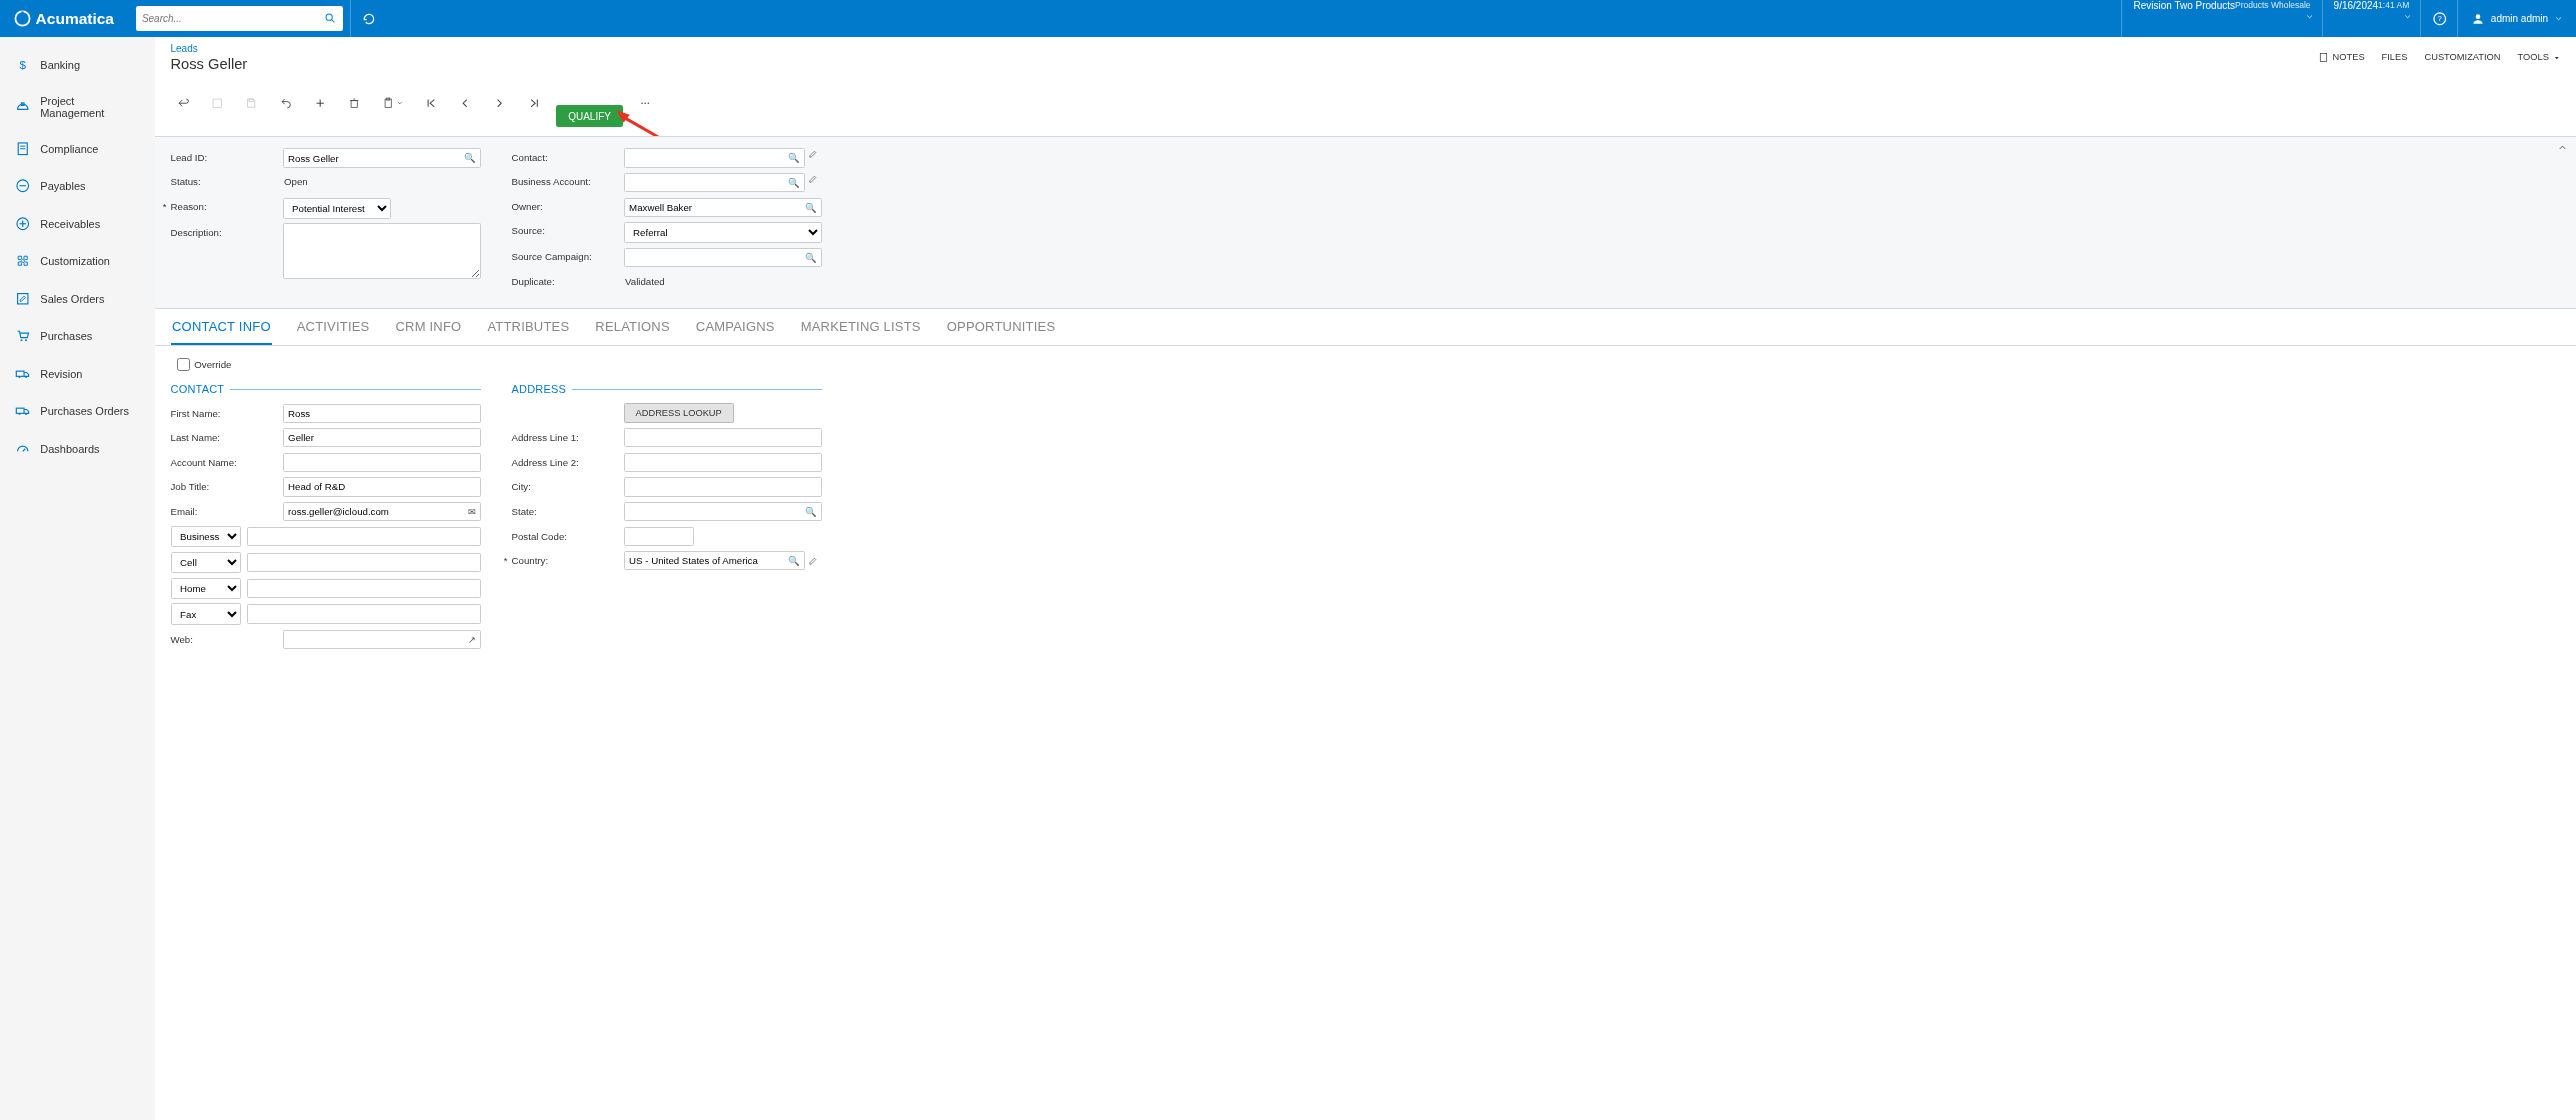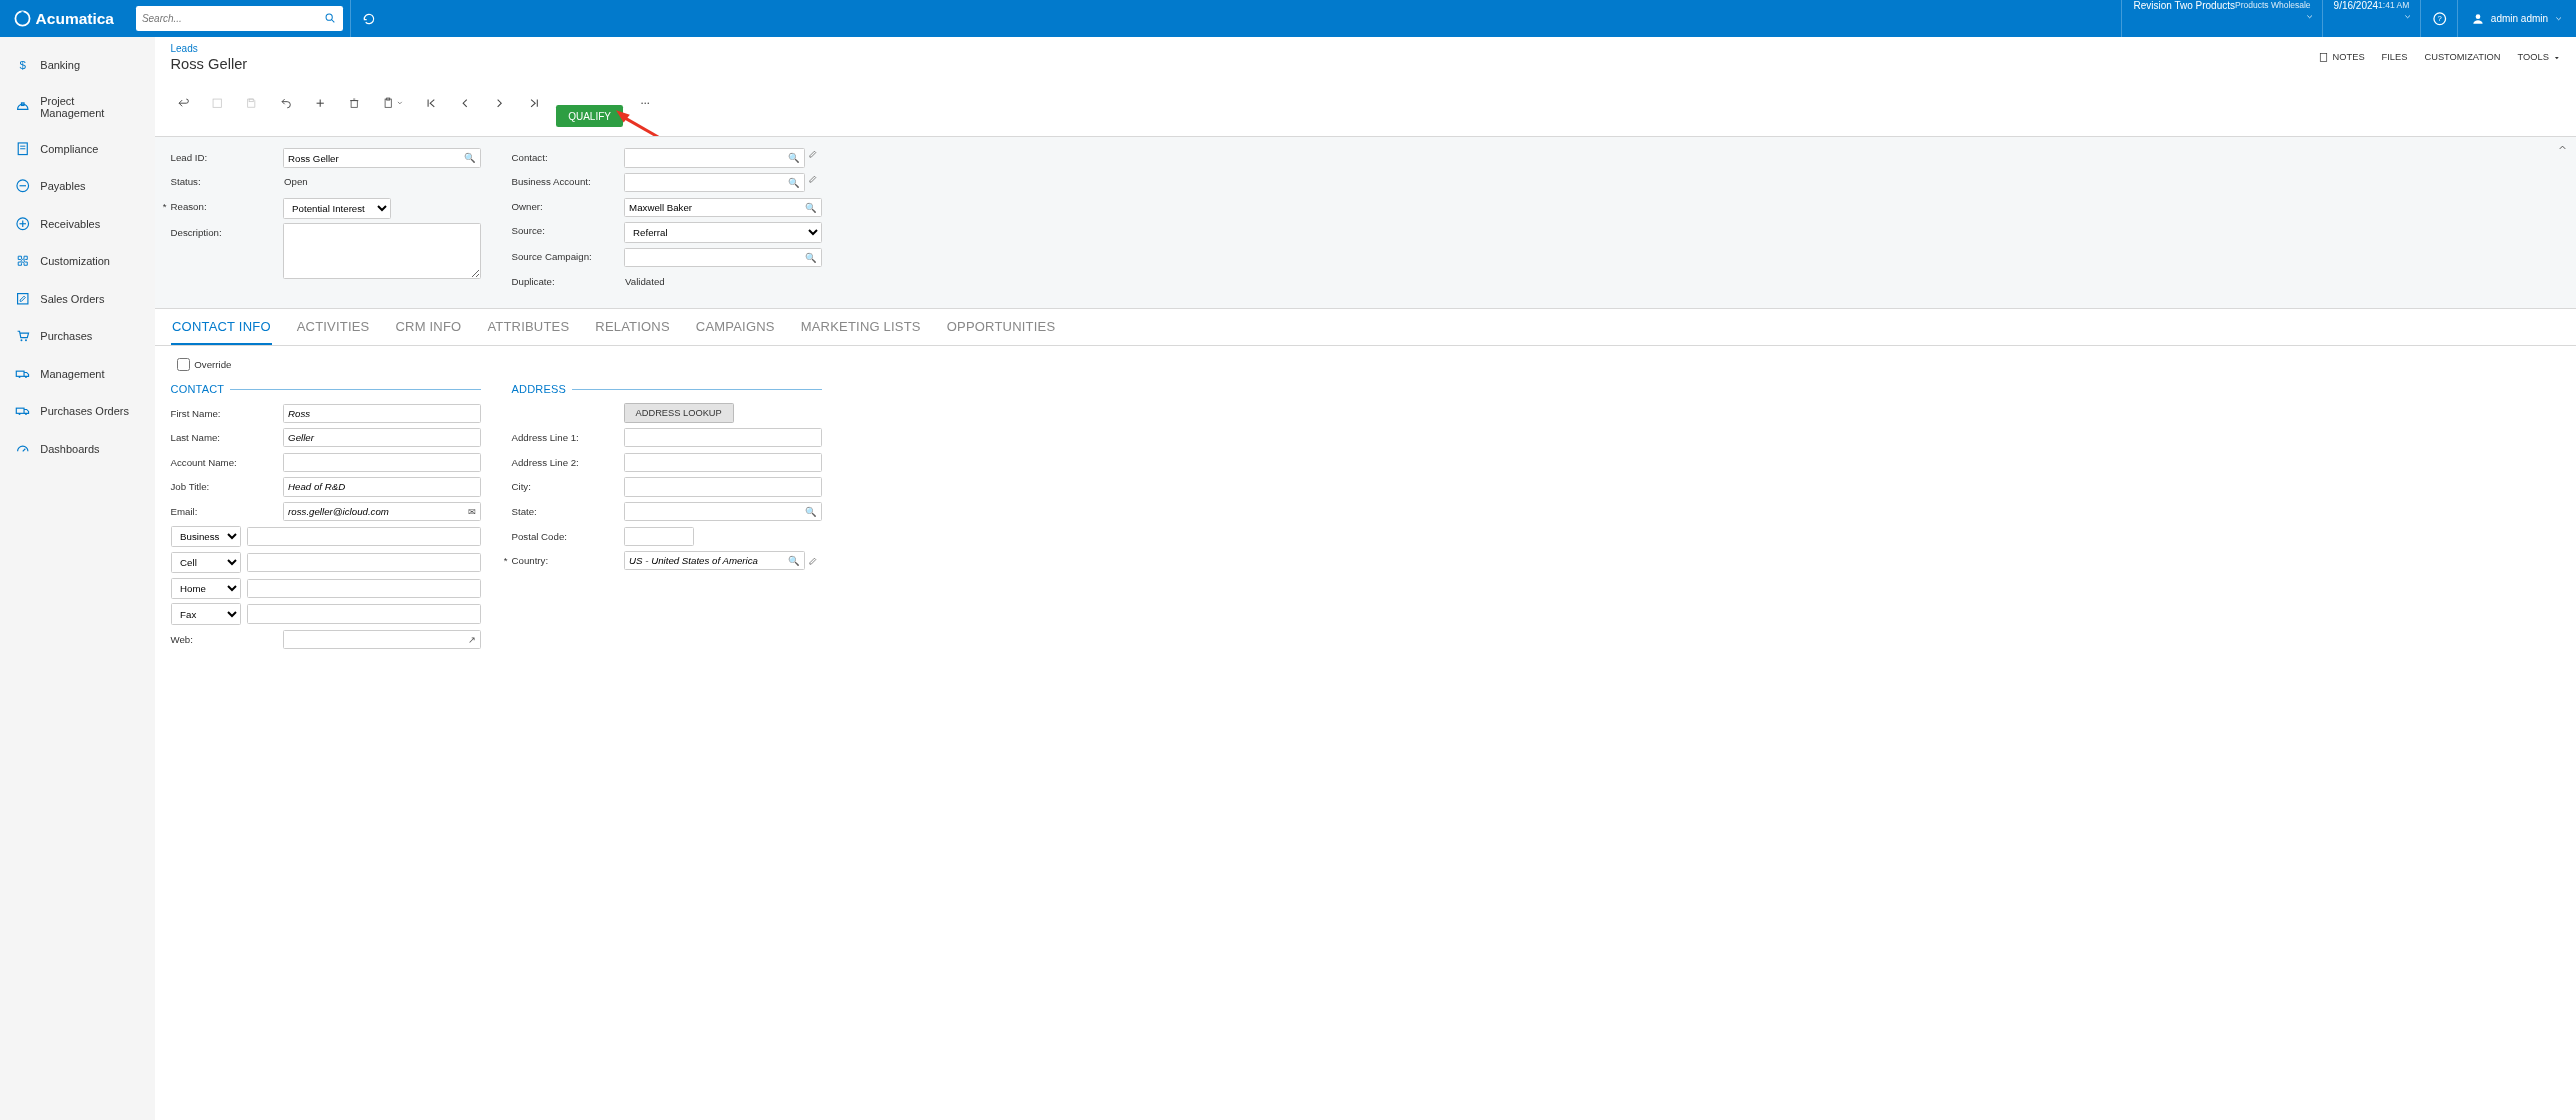--- a/index.html
+++ b/index.html
@@ -69,21 +69,21 @@
   .detail { padding: 12.4px 15.5px; }
   .detail-cols { display: flex; gap: 31px; }
   .dcol { width: 310px; }
   .section-title { color: #027acc; font-size: 11px; letter-spacing: 0.2px; margin: 7.7px 0 7.7px 0; display: flex; align-items: center; gap: 6.2px; }
   .section-title .line { flex: 1; height: 0.8px; background: #027acc; opacity: 0.5; }
   .checkbox-row { display: flex; align-items: center; gap: 4.6px; font-size: 9.7px; margin-bottom: 4.6px; padding-left: 0; }
   .drow { display: flex; align-items: center; margin-bottom: 4.6px; min-height: 20px; }
   .dlabel { width: 112px; font-size: 9.7px; color: #333; position: relative; }
   .dlabel.req::before { content: "*"; position: absolute; left: -7.7px; }
   .dvalue { flex: 1; }
-  .dvalue input, .dvalue select { width: 100%; border: 0.8px solid #ccc; border-radius: 1.5px; padding: 3.1px 4.6px; font-size: 9.7px; font-family: inherit; font-style: italic; }
+  .dvalue input, .dvalue select { width: 100%; border: 0.8px solid #ccc; border-radius: 1.5px; padding: 3.1px 4.6px; font-size: 9.7px; font-family: inherit; }
   .mini-select { width: 70px !important; border: 0.8px solid #ccc; padding: 3.1px 4.6px; font-size: 9.7px; border-radius: 1.5px; background: #fff; }
   .contact-sel-row { display: flex; gap: 6.2px; margin-bottom: 4.6px; align-items: center; }
   .contact-sel-row .mini-select { flex: 0 0 70px; }
   .contact-sel-row input { flex: 1; border: 0.8px solid #ccc; border-radius: 1.5px; padding: 3.1px 4.6px; font-size: 9.7px; }
   .lookup-btn { display: inline-block; background: #e3e3e3; border: 0.8px solid #bbb; padding: 3.9px 11px; font-size: 9.3px; cursor: pointer; border-radius: 1.5px; }
   .dvalue.narrow input { width: 70px; }
   
   svg { display: block; }
 </style>
 </head>
@@ -229,21 +229,21 @@
       </div>
     <div class="side-item">
         <span class="sicon">
           <svg width="15.5" height="15.5" viewBox="0 0 24 24">
             <rect x="2" y="8" width="12" height="8" fill="none" stroke="#027acc" stroke-width="1.8"></rect>
             <path d="M14 10h4l3 3v3h-7" fill="none" stroke="#027acc" stroke-width="1.8"></path>
             <circle cx="7" cy="17" r="1.5" fill="#027acc"></circle>
             <circle cx="17" cy="17" r="1.5" fill="#027acc"></circle>
           </svg>
         </span>
-        <span>Management</span>
+        <span>Revision</span>
       </div>
     <div class="side-item">
         <span class="sicon">
           <svg width="15.5" height="15.5" viewBox="0 0 24 24">
             <rect x="2" y="8" width="12" height="8" fill="none" stroke="#027acc" stroke-width="1.8"></rect>
             <path d="M14 10h4l3 3v3h-7" fill="none" stroke="#027acc" stroke-width="1.8"></path>
             <circle cx="7" cy="17" r="1.5" fill="#027acc"></circle>
             <circle cx="17" cy="17" r="1.5" fill="#027acc"></circle>
           </svg>
         </span>

